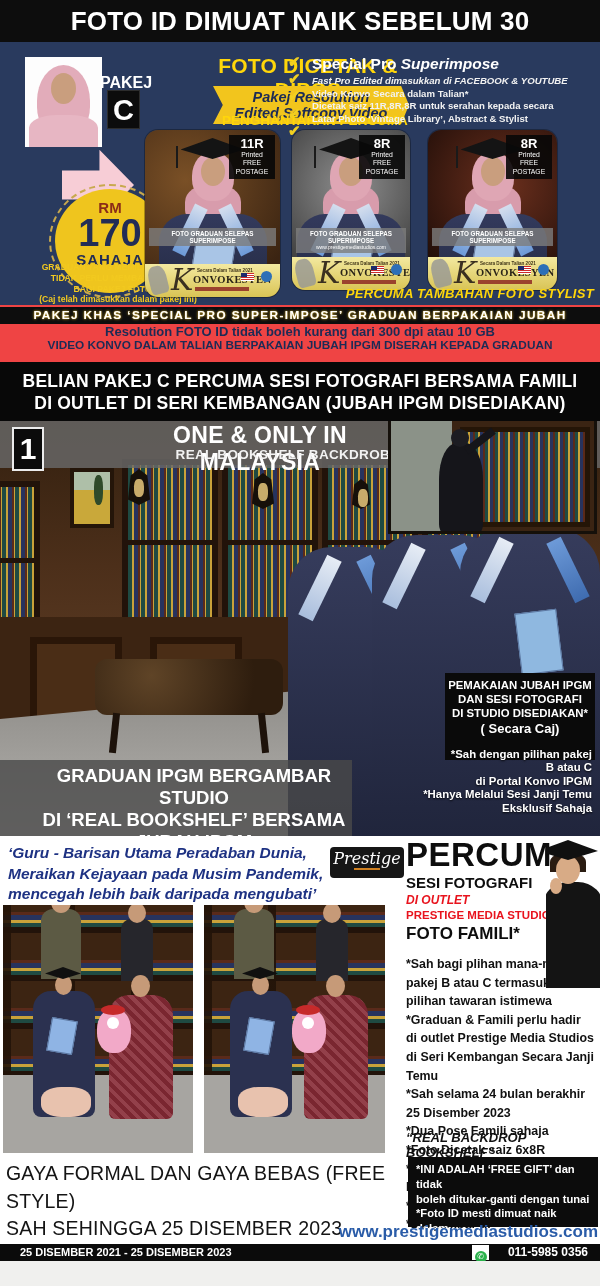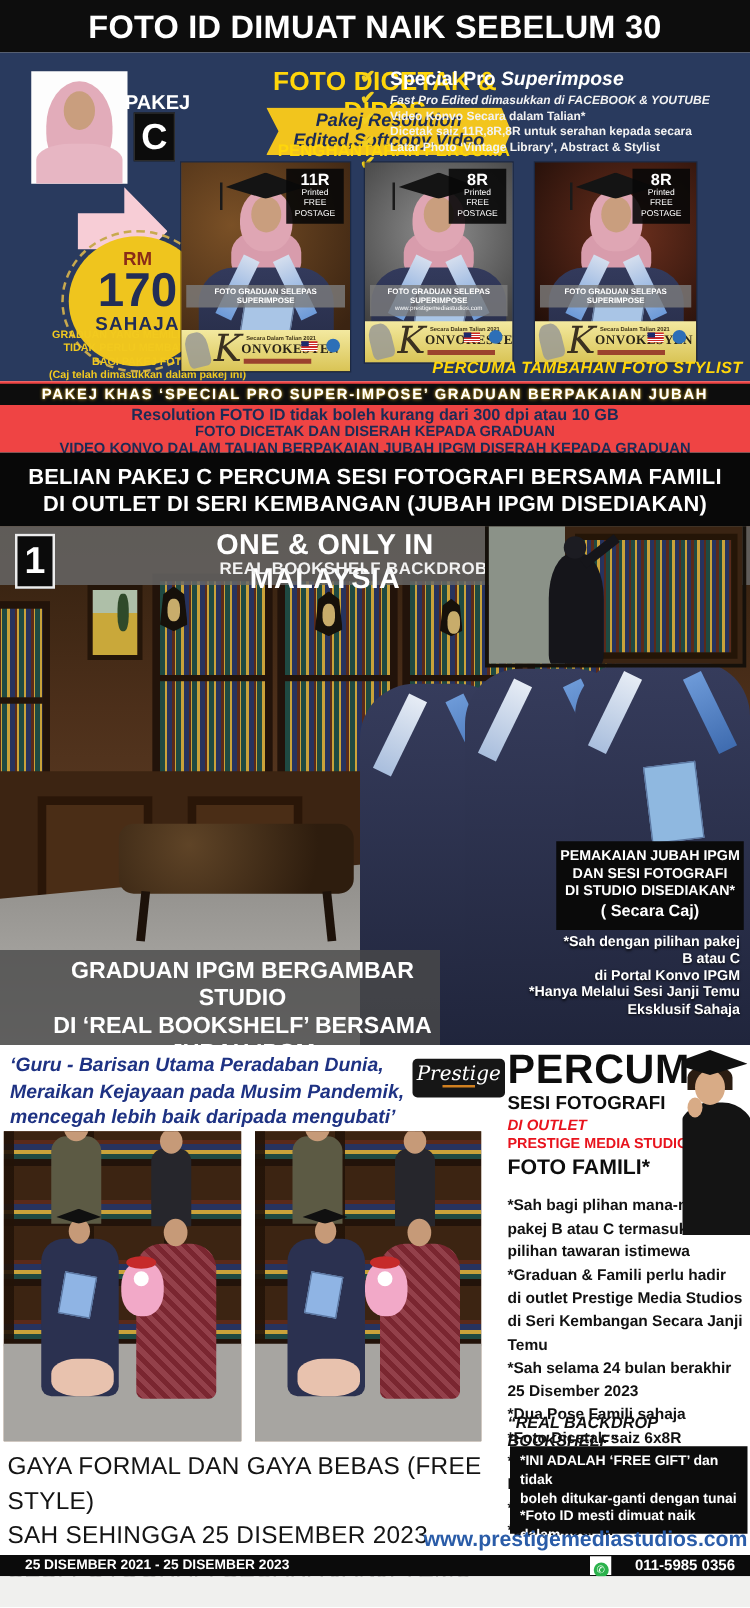--- a/index.html
+++ b/index.html
@@ -34,21 +34,21 @@
   .arrow{left:62px;top:103px;width:72px;height:80px;background:#f7cdd6;
          clip-path:polygon(0 32%,52% 32%,52% 6%,100% 50%,52% 94%,52% 68%,0 68%);}
   .rm-ring{left:49px;top:142px;width:122px;height:114px;border:2px dashed #c8a94e;border-radius:50%;}
   .rm-circle{left:55px;top:147px;width:110px;height:104px;background:#efc51e;border-radius:50%;text-align:center;}
   .rm-cur{margin-top:11px;color:#8a2c18;font-size:15px;font-weight:800;line-height:15px;}
   .rm-amt{color:#222d56;font-size:38px;font-weight:800;line-height:36px;}
   .rm-only{color:#222d56;font-size:15px;font-weight:800;letter-spacing:1px;}
   .rm-note{left:6px;top:220px;width:224px;text-align:center;color:#f2c91f;font-size:8.6px;font-weight:800;line-height:10.8px;}
 
   
-  .pcard{top:88px;height:167px;position:absolute;overflow:hidden;box-shadow:0 0 0 1px rgba(0,0,0,.3);}
+  .pcard{top:88px;height:167px;position:absolute;overflow:hidden;box-shadow:0 0 0 1px rgba(0,0,0,.3);border-radius:13px;}
   #p1{left:145px;width:135px;background:radial-gradient(circle at 30% 30%,#7a5026,#3b2412 80%);}
   #p2{left:292px;width:118px;height:160px;background:radial-gradient(circle at 50% 35%,#8f8f8f,#383838 85%);}
   #p3{left:428px;width:129px;height:160px;background:radial-gradient(circle at 60% 35%,#6b2f1d,#1e0d08 85%);}
   .pbadge{position:absolute;top:5px;right:5px;width:46px;background:rgba(8,8,8,.9);color:#fff;text-align:center;padding:2px 1px 3px;}
   .pbadge .sz{font-size:13px;font-weight:800;line-height:14px;}
   .pbadge .sm{font-size:6.8px;line-height:8.4px;}
   .pcap{position:absolute;left:4px;right:4px;top:98px;background:rgba(125,125,125,.8);color:#fff;
         font-size:6.3px;font-weight:700;text-align:center;padding:2px 0;line-height:7px;}
   .kban{position:absolute;left:0;right:0;bottom:0;height:33px;background:linear-gradient(#f3e9a0,#d9c455);overflow:hidden;}
   .kb-k{position:absolute;left:26px;top:-2px;font-family:"DejaVu Serif",serif;font-style:italic;font-size:30px;color:#3a3020;}
@@ -127,21 +127,21 @@
   .gw3{left:172px;top:0;width:140px;height:307px;}
   .gw .st1,.gw .st2{position:absolute;top:8px;width:16px;height:66px;}
   .gw .st1{left:24px;transform:rotate(26deg);background:linear-gradient(#e6ecf5,#a9bedd);}
   .gw .st2{right:24px;transform:rotate(-26deg);background:linear-gradient(#6d9ad8,#3f6cb0);}
   .gfold{position:absolute;left:518px;top:190px;width:42px;height:62px;background:#8fb8e0;border:1px solid #5b76a0;transform:rotate(-7deg);}
   .bench{position:absolute;left:95px;top:238px;width:188px;height:56px;border-radius:12px;
          background:radial-gradient(circle at 30% 30%,#5f4427,#2e1d0e 75%);}
   .bench::before,.bench::after{content:"";position:absolute;bottom:-38px;width:7px;height:40px;background:#1d120a;}
   .bench::before{left:16px;transform:rotate(6deg);}
   .bench::after{right:16px;transform:rotate(-6deg);}
-  .jubahbox{position:absolute;left:445px;top:252px;width:150px;height:71px;background:#0a0a0a;color:#fff;text-align:center;padding-top:5px;}
+  .jubahbox{position:absolute;left:445px;top:252px;width:150px;height:87px;background:#0a0a0a;color:#fff;text-align:center;padding-top:5px;}
   .jubahbox .ln{font-size:11.4px;font-weight:600;line-height:14.2px;}
   .jubahbox .ln:last-child{font-size:13px;line-height:16px;}
   .validity{position:absolute;left:300px;top:327px;width:292px;text-align:right;color:#fff;}
   .validity .ln{font-size:11.4px;font-weight:600;line-height:13.4px;text-shadow:0 1px 2px rgba(0,0,0,.85);}
   .gradbox{position:absolute;left:0;top:339px;width:352px;height:76px;background:rgba(74,74,74,.8);color:#fff;text-align:center;padding-top:5px;}
   .gradbox .l1{font-size:18.5px;font-weight:600;line-height:22px;padding-left:36px;}
   .gradbox .l3{font-size:12.8px;font-weight:600;line-height:16px;}
 
   
   .quote{left:8px;top:843px;width:330px;color:#1e3283;font-size:15.5px;font-weight:700;font-style:italic;line-height:20.5px;}
@@ -352,21 +352,20 @@
       </div>
     </div>
 
     <div class="abs stylist">PERCUMA TAMBAHAN FOTO STYLIST</div>
   </div>
 
   <div class="abs yband">
     <div class="yband-strip">PAKEJ KHAS ‘SPECIAL PRO SUPER-IMPOSE’ GRADUAN BERPAKAIAN JUBAH</div>
     <div class="yband-lines">
         <div class="ln">Resolution FOTO ID tidak boleh kurang dari 300 dpi atau 10 GB</div>
-        <div class="ln">FOTO DICETAK DAN DISERAH KEPADA GRADUAN</div>
         <div class="ln">VIDEO KONVO DALAM TALIAN BERPAKAIAN JUBAH IPGM DISERAH KEPADA GRADUAN</div>
       </div>
   </div>
 
   <div class="abs bband">
     <div>BELIAN PAKEJ C PERCUMA SESI FOTOGRAFI BERSAMA FAMILI</div>
     <div>DI OUTLET DI SERI KEMBANGAN (JUBAH IPGM DISEDIAKAN)</div>
   </div>
 
   <div class="abs studio">

